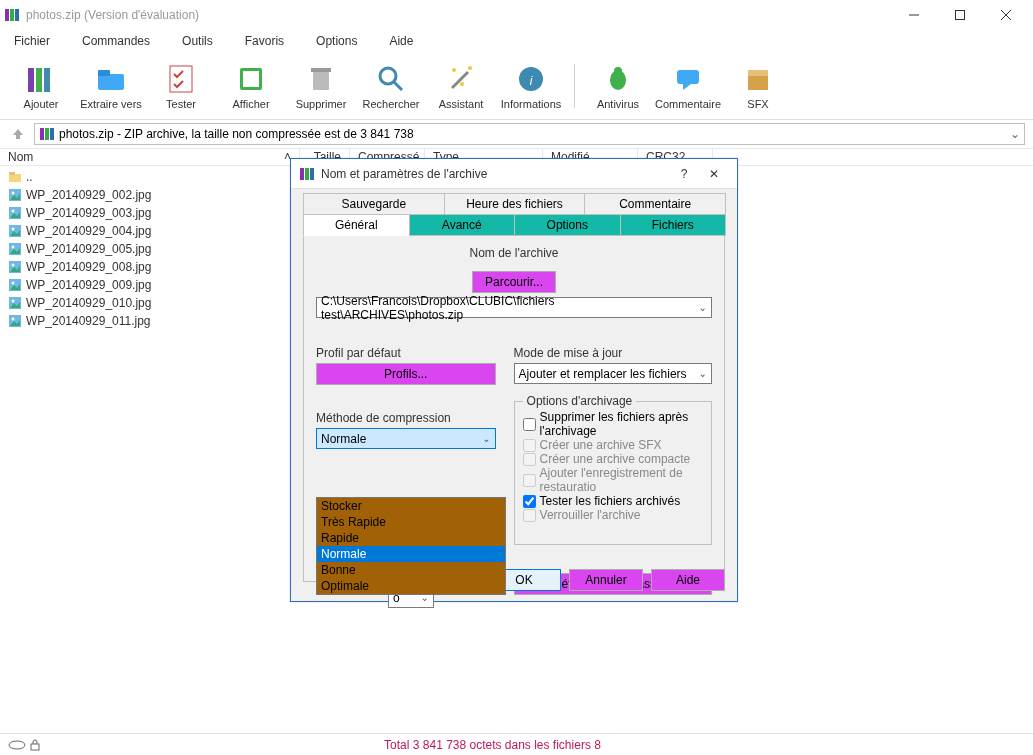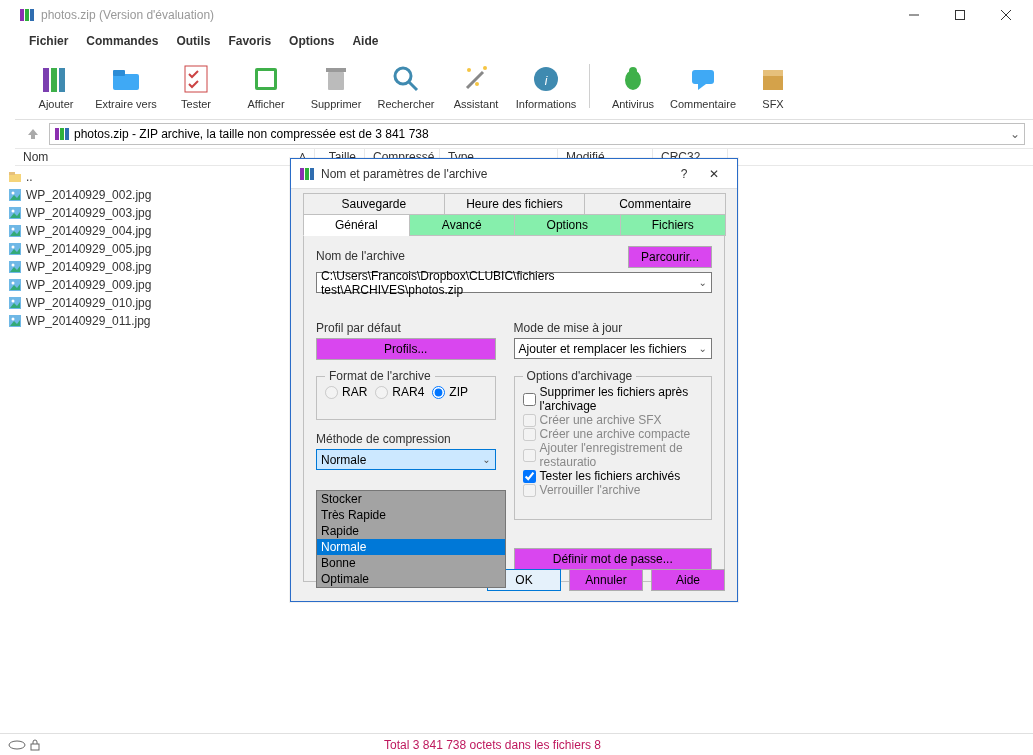--- a/index.html
+++ b/index.html
@@ -1,23 +1,23 @@
 <!DOCTYPE html>
 <html><head>
 <meta charset="utf-8">
 <style>
 * { box-sizing: border-box; margin: 0; padding: 0; font-family: "Segoe UI", Tahoma, sans-serif; font-size: 12px; }
 body { background: #fff; overflow: hidden; }
-.window { width: 1033px; height: 755px; background: #fff; position: relative; padding-left: 15px; }
+.window { width: 1033px; height: 755px; background: #fff; position: relative; }
 .titlebar { height: 30px; background: #fff; display: flex; align-items: center; padding: 0 4px; }
 .titlebar .icon { width: 16px; height: 16px; margin-right: 6px; }
 .titlebar .title { flex: 1; color: #999; font-size: 12px; }
 .winbtns { display: flex; }
 .winbtn { width: 46px; height: 30px; display: flex; align-items: center; justify-content: center; color: #666; }
-.menubar { height: 22px; display: flex; align-items: center; padding: 0 6px; gap: 2px; font-weight: bold; }
+.menubar { height: 22px; display: flex; align-items: center; padding: 0 6px; gap: 16px; }
 .menubar span { padding: 2px 8px; color: #333; }
 .toolbar { height: 68px; display: flex; align-items: center; padding: 2px 10px; gap: 8px; border-bottom: 1px solid #e0e0e0; }
 .toolbtn { display: flex; flex-direction: column; align-items: center; width: 62px; text-align: center; gap: 2px; }
 .toolbtn .ticon { width: 34px; height: 34px; display: flex; align-items: center; justify-content: center; }
 .toolbtn .tlabel { font-size: 11px; color: #333; white-space: nowrap; }
 .tsep { width: 1px; height: 44px; background: #d0d0d0; margin: 0 4px; }
 .addrbar { height: 28px; display: flex; align-items: center; padding: 2px 8px; gap: 6px; }
 .addrbar .up { width: 20px; height: 20px; display: flex; align-items: center; justify-content: center; color: #888; }
 .addrbar .addr { flex: 1; height: 22px; border: 1px solid #c0c0c0; display: flex; align-items: center; padding: 0 4px; gap: 4px; }
 .addrbar .addr .dd { margin-left: auto; color: #666; }
@@ -33,40 +33,40 @@
 
 
 .dialog { position: absolute; left: 290px; top: 158px; width: 448px; height: 444px; background: #f0f0f0; border: 1px solid #2a6cc8; box-shadow: 0 0 0 1px rgba(0,0,0,0.05); }
 .dtitle { height: 30px; background: #fff; display: flex; align-items: center; padding: 0 8px; border-bottom: 1px solid #e0e0e0; }
 .dtitle .dicon { width: 16px; height: 16px; margin-right: 6px; }
 .dtitle .dt { flex: 1; color: #333; }
 .dtitle .dx { width: 30px; text-align: center; color: #333; cursor: pointer; }
 .tabs1 { display: flex; margin: 4px 12px 0 12px; }
 .tab1 { flex: 1; text-align: center; padding: 3px 0; border: 1px solid #c0c0c0; border-bottom: none; background: #f0f0f0; font-size: 12px; margin-right: -1px; }
 .tabs2 { display: flex; margin: 0 12px; }
-.tab2 { flex: 1; text-align: center; padding: 3px 0; border: 1px solid #c0c0c0; background: #86efac; font-size: 12px; margin-right: -1px; }
+.tab2 { flex: 1; text-align: center; padding: 3px 0; border: 1px solid #c0c0c0; background: #14b8a6; font-size: 12px; margin-right: -1px; }
 .tab2.active { background: #fff; border-bottom: 1px solid #fff; }
 .panel { margin: 0 12px; border: 1px solid #c0c0c0; border-top: none; background: #f0f0f0; height: 346px; padding: 10px 12px; position: relative; }
 .lbl { color: #333; font-size: 12px; margin-bottom: 3px; }
-.row { display: flex; gap: 8px; align-items: center; }
+.row { display: flex; gap: 8px; align-items: center; flex-direction: column; }
 .btn { background: #d946ef; border: 1px solid #adadad; padding: 2px 12px; height: 22px; font-size: 12px; text-align: center; }
 .select { border: 1px solid #7a7a7a; background: #fff; height: 21px; padding: 0 4px; font-size: 12px; width: 100%; display: flex; align-items: center; }
 .select.hl { background: #cce8ff; border-color: #0078d7; }
 .select .sval { flex: 1; }
 .select .sarrow { color: #555; font-size: 10px; }
 .twocol { display: flex; gap: 18px; }
 .leftcol { width: 190px; }
 .rightcol { width: 210px; }
 .group { border: 1px solid #c0c0c0; padding: 8px; margin-top: 2px; position: relative; }
 .group .gtitle { position: absolute; top: -8px; left: 8px; background: #f0f0f0; padding: 0 4px; font-size: 12px; color: #333; }
 .radios { display: flex; gap: 8px; align-items: center; }
 .radio, .check { display: flex; align-items: center; gap: 4px; font-size: 12px; }
 .radio input, .check input { width: 13px; height: 13px; }
 .check.disabled { color: #888; }
-.dropdown-list { position: absolute; left: 12px; top: 254px; width: 190px; background: #a3a3a3; border: 1px solid #767676; z-index: 10; }
+.dropdown-list { position: absolute; left: 12px; top: 261px; width: 190px; background: #a16207; border: 1px solid #767676; z-index: 10; }
 .dropdown-list .opt { padding: 1px 4px; font-size: 12px; }
 .dropdown-list .opt.sel { background: #0078d7; color: #fff; }
 .btnrow { position: absolute; bottom: 10px; right: 12px; display: flex; gap: 8px; }
 .btnrow .btn { width: 74px; }
 .btnrow .btn.default { border: 1px solid #0078d7; background: #e5f1fb; text-align: center; }
 
 
 svg { display: block; }
 </style>
 </head>
@@ -405,37 +405,20 @@
           <div class="lbl">Mode de mise à jour</div>
           <div class="select">
             <span class="sval">Ajouter et remplacer les fichiers</span>
             <span class="sarrow">⌄</span>
           </div>
         </div>
       </div>
 
       <div class="twocol" style="margin-top:14px; align-items:flex-start;">
         <div class="leftcol">
-          <div class="group" style="height:44px;">
-            <span class="gtitle">Format de l'archive</span>
-            <div class="radios">
-              <label class="radio">
-                  <input type="radio" disabled="" style="">
-                  <span>RAR</span>
-                </label>
-              <label class="radio">
-                  <input type="radio" disabled="" style="">
-                  <span>RAR4</span>
-                </label>
-              <label class="radio">
-                  <input type="radio" checked="" style="">
-                  <span>ZIP</span>
-                </label>
-            </div>
-          </div>
 
           <div class="lbl" style="margin-top:12px;">Méthode de compression</div>
           <div class="select hl">
             <span class="sval">Normale</span>
             <span class="sarrow">⌄</span>
           </div>
         </div>
 
         <div class="rightcol">
           <div class="group" style="height:144px;">

